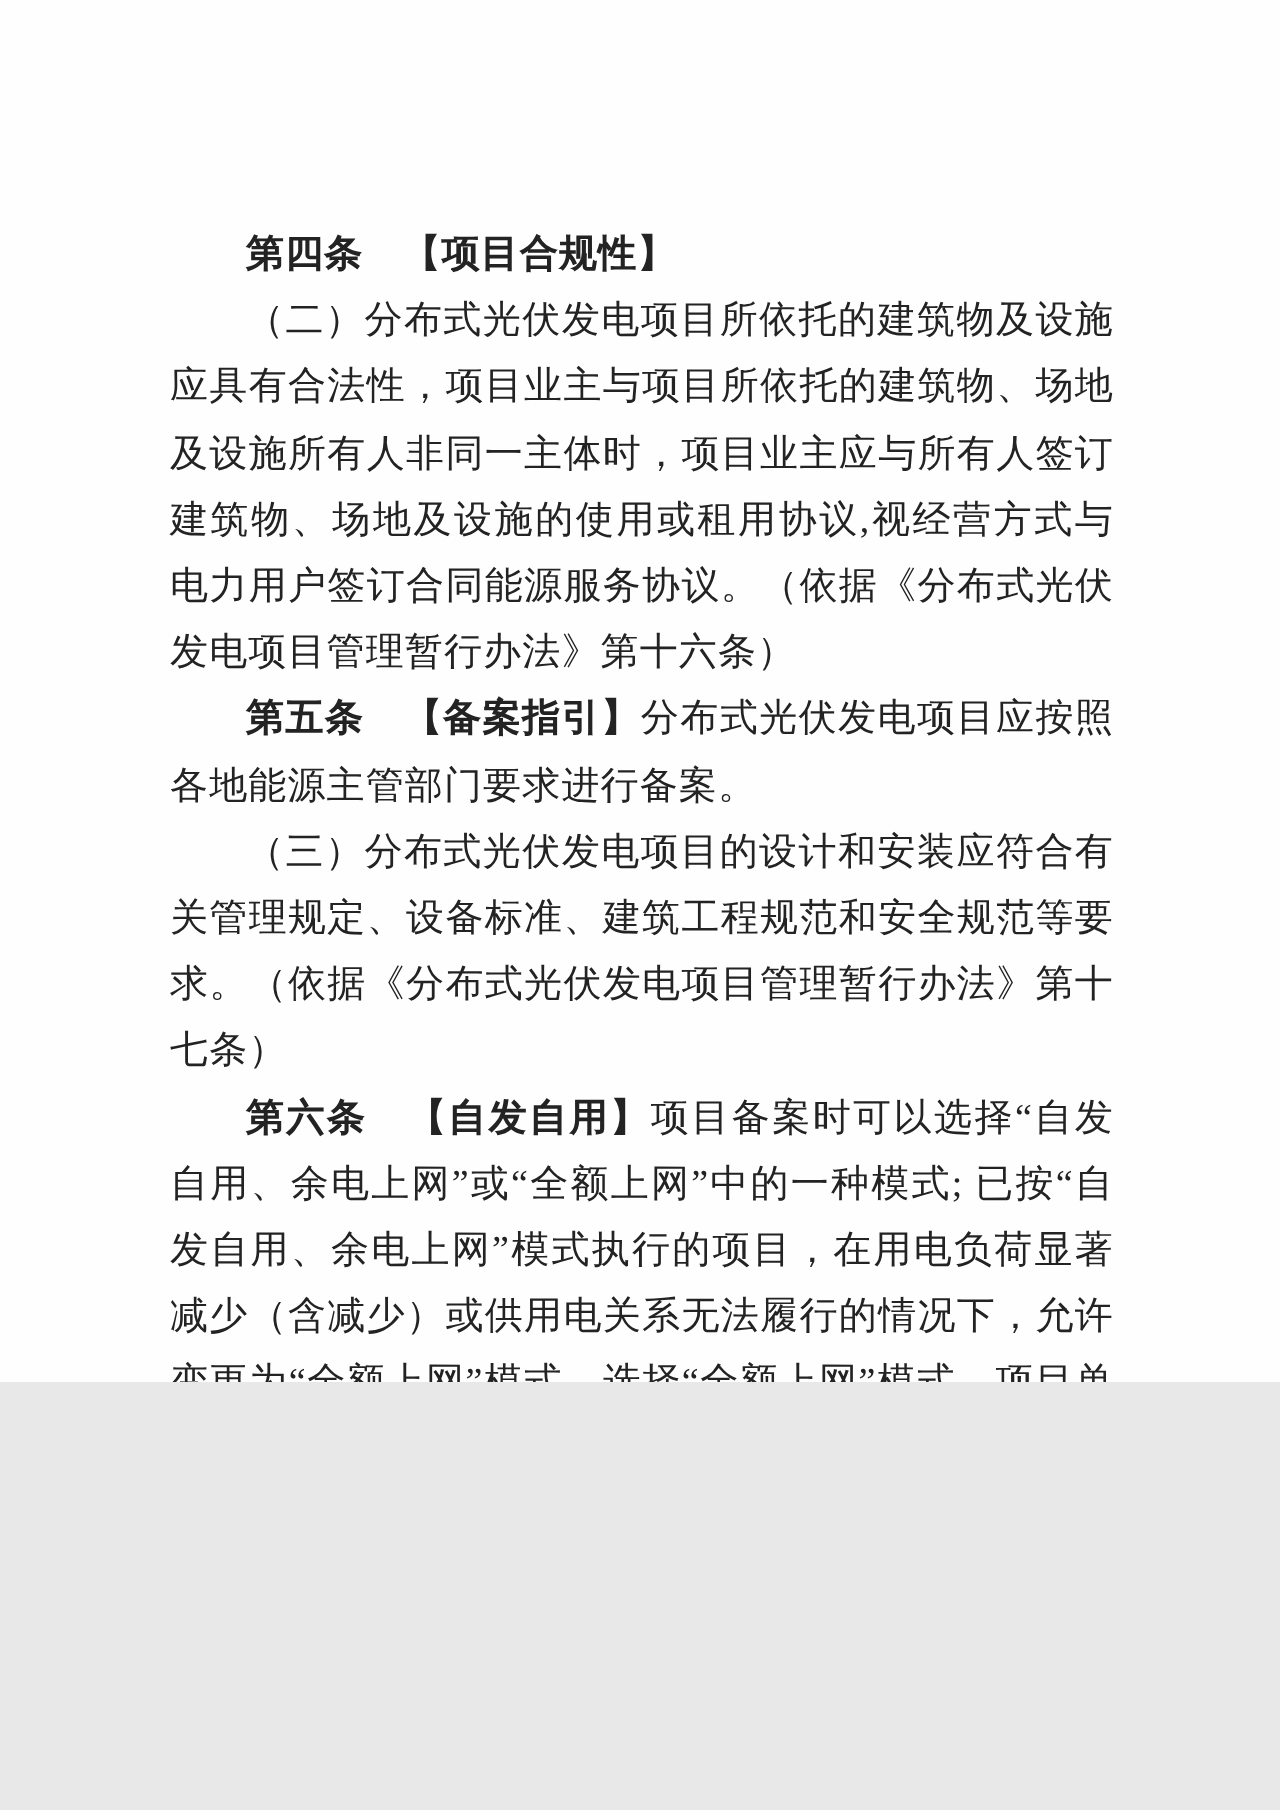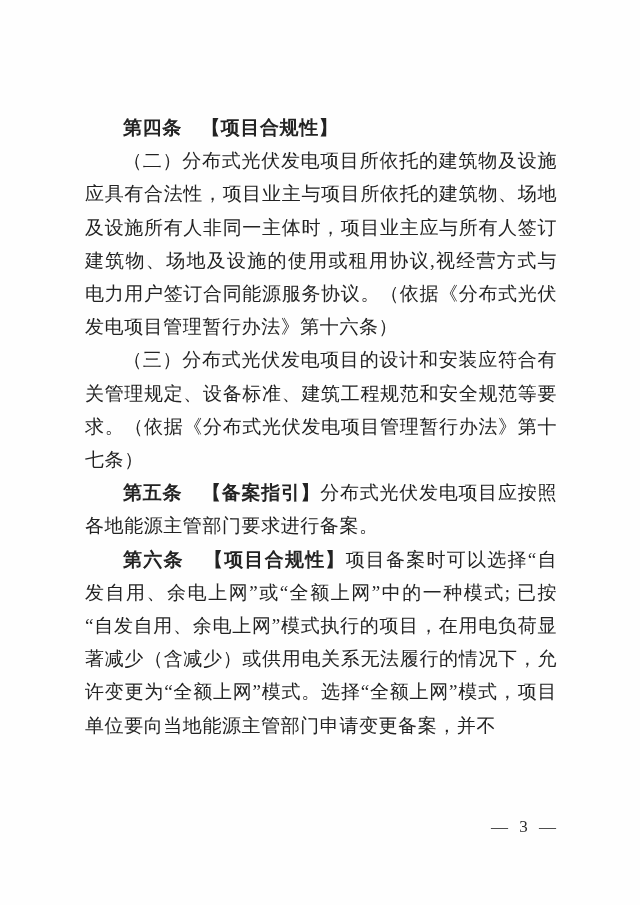--- a/index.html
+++ b/index.html
@@ -4,21 +4,21 @@
 <style>
   html, body {
     margin: 0;
     padding: 0;
     background: #e8e8e8;
     font-family: "Liberation Serif", "DejaVu Serif", serif;
   }
   .page {
     position: relative;
     width: 640px;
-    height: 905px;
+    height: 691px;
     margin: 0 auto;
     background: #fefefe;
     color: #232323;
     overflow: hidden;
   }
   .content {
     position: absolute;
     left: 85px;
     top: 111px;
     width: 472px;
@@ -53,28 +53,28 @@
     <p class="para">
       <span class="para-lead">第四条　【项目合规性】</span><span></span>
     </p>
 
 
     <p class="para">
       <span class="para-lead"></span><span>（二）分布式光伏发电项目所依托的建筑物及设施应具有合法性，项目业主与项目所依托的建筑物、场地及设施所有人非同一主体时，项目业主应与所有人签订建筑物、场地及设施的使用或租用协议,视经营方式与电力用户签订合同能源服务协议。（依据《分布式光伏发电项目管理暂行办法》第十六条）</span>
     </p>
 
     <p class="para">
-      <span class="para-lead"></span><span>（三）分布式光伏发电项目的设计和安装应符合有关管理规定、设备标准、建筑工程规范和安全规范等要求。（依据《分布式光伏发电项目管理暂行办法》第十七条）</span>
+      <span class="para-lead">第五条　【备案指引】</span><span>分布式光伏发电项目应按照各地能源主管部门要求进行备案。</span>
     </p>
 
     <p class="para">
-      <span class="para-lead">第五条　【备案指引】</span><span>分布式光伏发电项目应按照各地能源主管部门要求进行备案。</span>
+      <span class="para-lead"></span><span>（三）分布式光伏发电项目的设计和安装应符合有关管理规定、设备标准、建筑工程规范和安全规范等要求。（依据《分布式光伏发电项目管理暂行办法》第十七条）</span>
     </p>
 
 
     <p class="para">
-      <span class="para-lead">第六条　【项目合规性】</span><span>项目备案时可以选择“自发自用、余电上网”或“全额上网”中的一种模式; 已按“自发自用、余电上网”模式执行的项目，在用电负荷显著减少（含减少）或供用电关系无法履行的情况下，允许变更为“全额上网”模式。选择“全额上网”模式，项目单位要向当地能源主管部门申请变更备案，并不</span>
+      <span class="para-lead">第六条　【自发自用】</span><span>项目备案时可以选择“自发自用、余电上网”或“全额上网”中的一种模式; 已按“自发自用、余电上网”模式执行的项目，在用电负荷显著减少（含减少）或供用电关系无法履行的情况下，允许变更为“全额上网”模式。选择“全额上网”模式，项目单位要向当地能源主管部门申请变更备案，并不</span>
     </p>
 
   </div>
 
   <div class="page-number">— 3 —</div>
 </div>
 
 </body></html>

